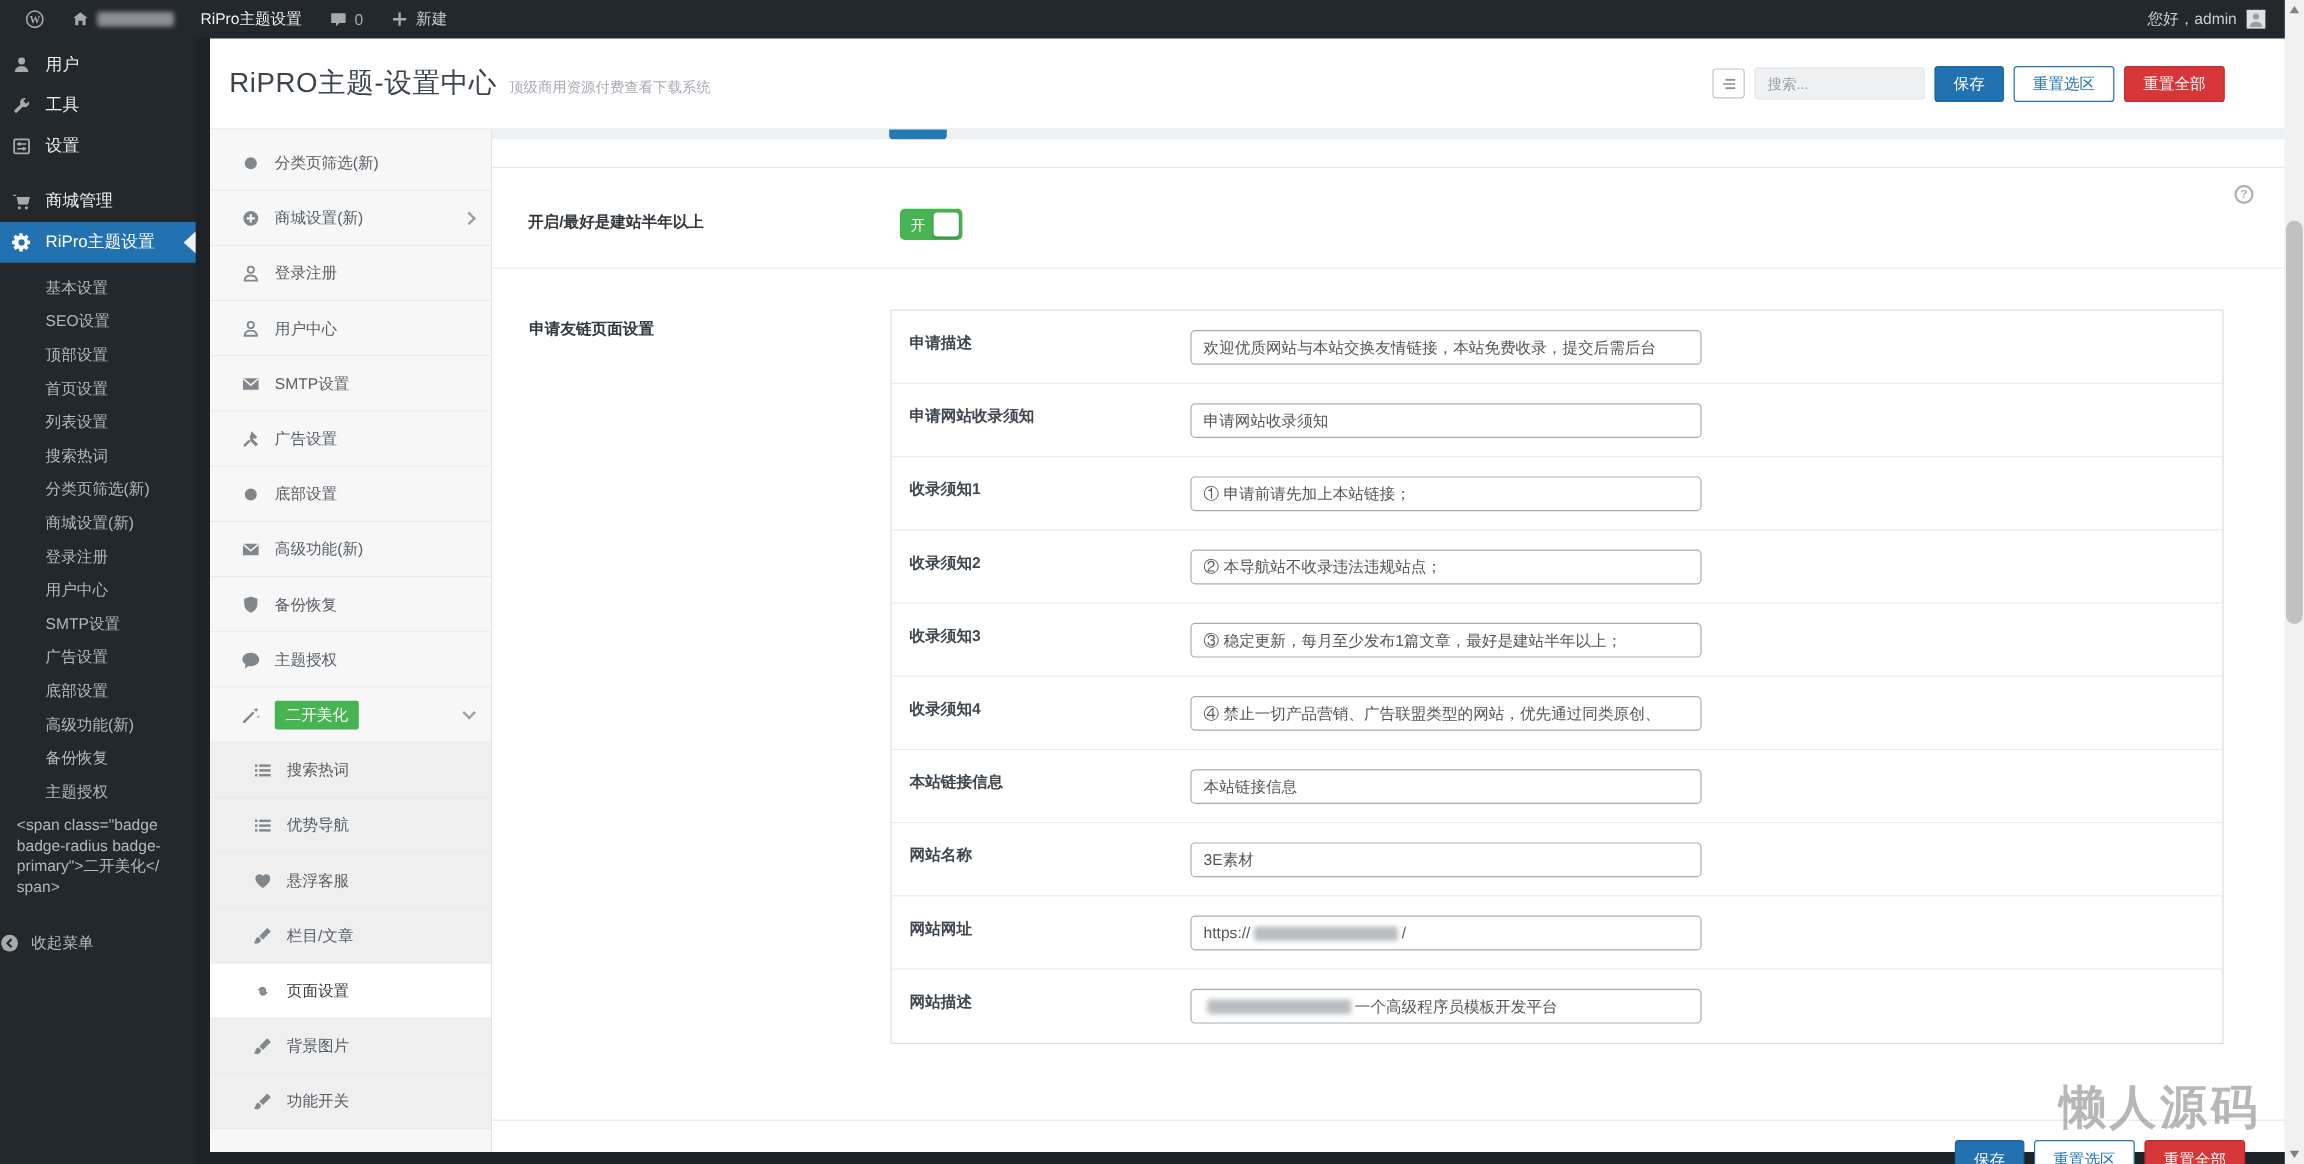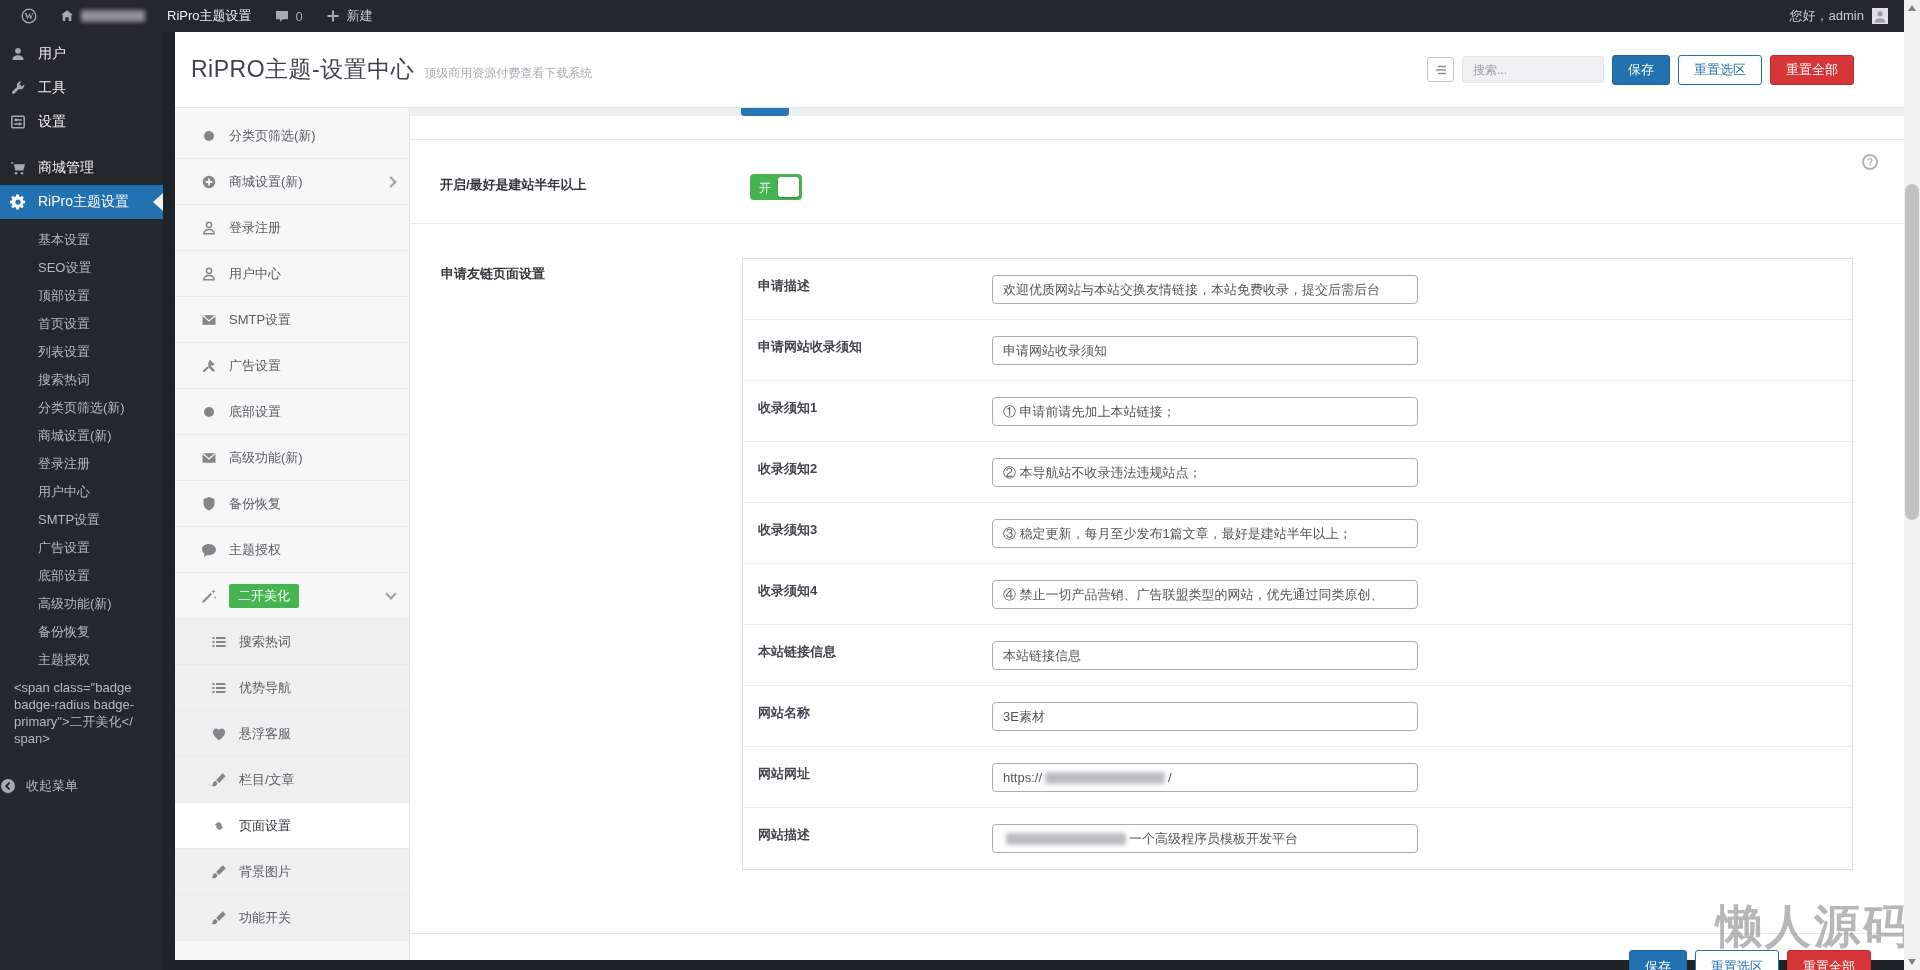--- a/index.html
+++ b/index.html
@@ -92,21 +92,21 @@
   .form-panel { position:absolute; left:332px; top:150px; width:1111px; border:1px solid #dcdcde; background:#fff; }
   .form-row { position:relative; height:61px; border-bottom:1px solid #ececec; }
   .form-row:last-child { border-bottom:none; }
   .form-label { position:absolute; left:15px; top:18px; font-size:13px; font-weight:700; color:#40464d; width:225px; white-space:nowrap; }
   .form-input { position:absolute; left:249px; top:16px; width:426px; height:29px; border:1px solid #a8adb3;
     border-radius:4px; padding:0 10px; font-size:13px; color:#555; display:flex; align-items:center;
     white-space:nowrap; overflow:hidden; background:#fff; cursor:text; }
   .blur-chip { display:none; width:120px; height:12px; background:#b9bdc1; border-radius:2px; filter:blur(2px); margin:0 3px; flex:none; }
 
   .footer-divider { position:absolute; left:0; right:0; top:825px; height:1px; background:#e5e5e5; }
-  .watermark { position:absolute; left:1306px; top:788px; font-size:46px; font-weight:700; color:#7e7e7e;
+  .watermark { position:absolute; left:1306px; top:788px; font-size:39px; font-weight:700; color:#7e7e7e;
     opacity:.55; letter-spacing:3px; text-shadow:2px 2px 0 #fff; white-space:nowrap; }
 
   
   #footer-buttons { position:absolute; left:1629px; top:950px; display:flex; gap:8px; z-index:30; }
   #footer-buttons .btn { height:34px; }
 
   
   #scrollbar { position:absolute; left:1904px; top:0; width:16px; height:970px; background:#f1f1f1; z-index:60; }
   .sb-arrow { position:absolute; left:0; width:16px; height:16px; display:flex; align-items:center; justify-content:center; cursor:pointer; }
   .sb-up { top:0; }

